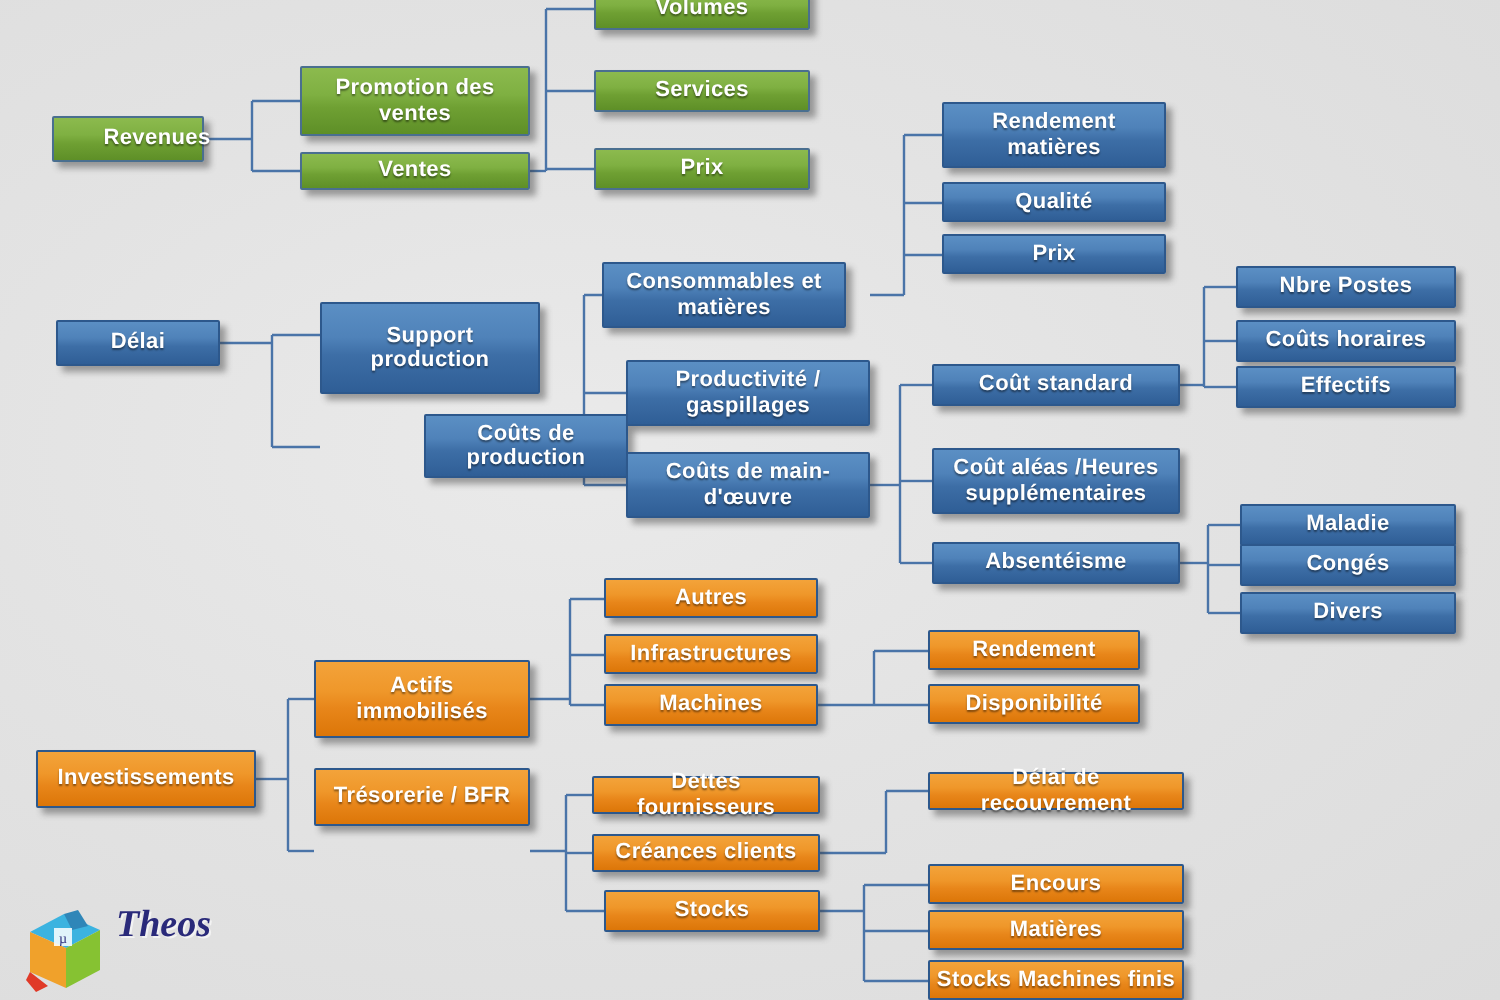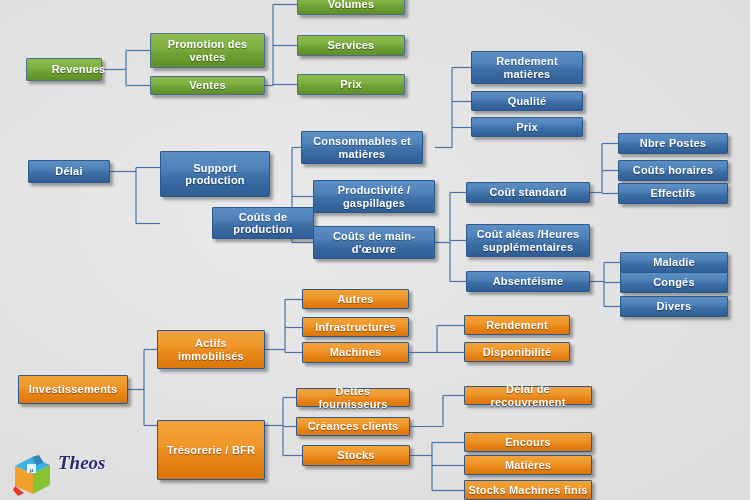--- a/index.html
+++ b/index.html
@@ -224,21 +224,21 @@
       </div>
       <div class="node blue" style="left: 620px; top: 296px; width: 108px; height: 21px;">
         <span>Divers</span>
       </div>
       <div class="node orange" style="left: 18px; top: 375px; width: 110px; height: 29px;">
         <span>Investissements</span>
       </div>
       <div class="node orange" style="left: 157px; top: 330px; width: 108px; height: 39px;">
         <span>Actifs immobilisés</span>
       </div>
-      <div class="node orange" style="left: 157px; top: 420px; width: 108px; height: 60px;">
+      <div class="node orange" style="left: 157px; top: 384px; width: 108px; height: 29px;">
         <span>Trésorerie / BFR</span>
       </div>
       <div class="node orange" style="left: 302px; top: 289px; width: 107px; height: 20px;">
         <span>Autres</span>
       </div>
       <div class="node orange" style="left: 302px; top: 317px; width: 107px; height: 20px;">
         <span>Infrastructures</span>
       </div>
       <div class="node orange" style="left: 302px; top: 342px; width: 107px; height: 21px;">
         <span>Machines</span>

